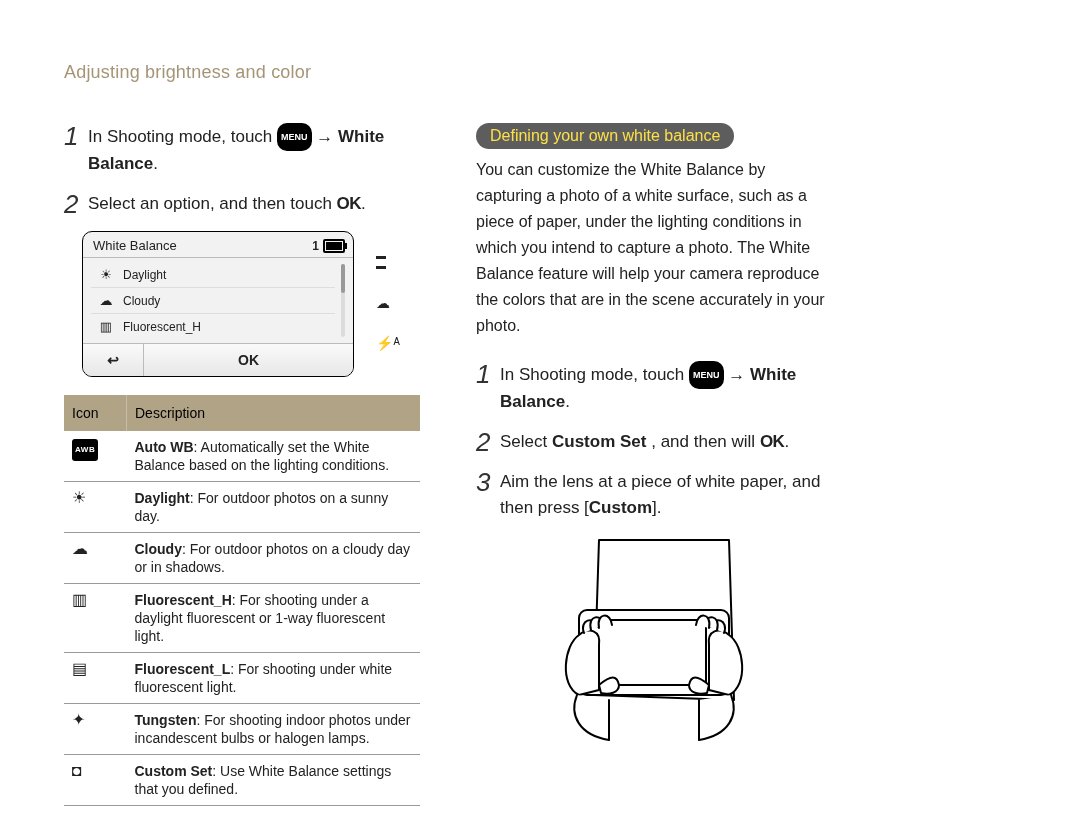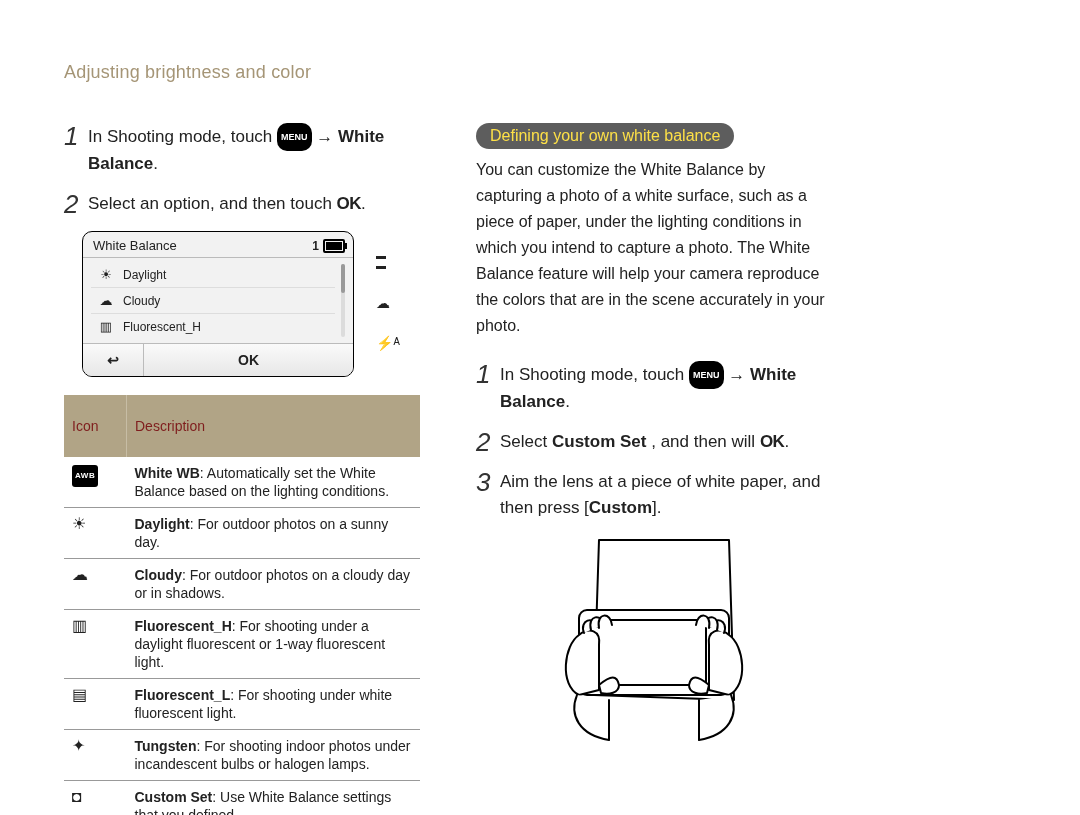--- a/index.html
+++ b/index.html
@@ -178,22 +178,22 @@
 
   
   .icon-table {
     width: 100%;
     border-collapse: collapse;
     font-size: 14px;
     line-height: 18px;
   }
   .icon-table thead td {
     background: #b1a486;
-    color: #7f1d1d;
-    padding: 22px 8px;
+    color: #000000;
+    padding: 9px 8px;
     font-size: 14px;
   }
   .icon-table thead td:first-child {
     border-right: 1px solid #c7bda5;
     width: 46px;
   }
   .icon-table tbody td {
     border-bottom: 1px solid #999;
     padding: 7px 8px;
     vertical-align: top;
@@ -315,21 +315,21 @@
       <table class="icon-table">
         <thead>
           <tr>
             <td>Icon</td>
             <td>Description</td>
           </tr>
         </thead>
         <tbody>
           <tr>
             <td class="icon-cell"><span class="awb-box">AWB</span></td>
-            <td class="desc-cell"><span class="key">White WB</span><span>: Automatically set the White Balance based on the lighting conditions.</span></td>
+            <td class="desc-cell"><span class="key">Auto WB</span><span>: Automatically set the White Balance based on the lighting conditions.</span></td>
           </tr>
           <tr>
             <td class="icon-cell">☀</td>
             <td class="desc-cell"><span class="key">Daylight</span><span>: For outdoor photos on a sunny day.</span></td>
           </tr>
           <tr>
             <td class="icon-cell">☁</td>
             <td class="desc-cell"><span class="key">Cloudy</span><span>: For outdoor photos on a cloudy day or in shadows.</span></td>
           </tr>
           <tr>

